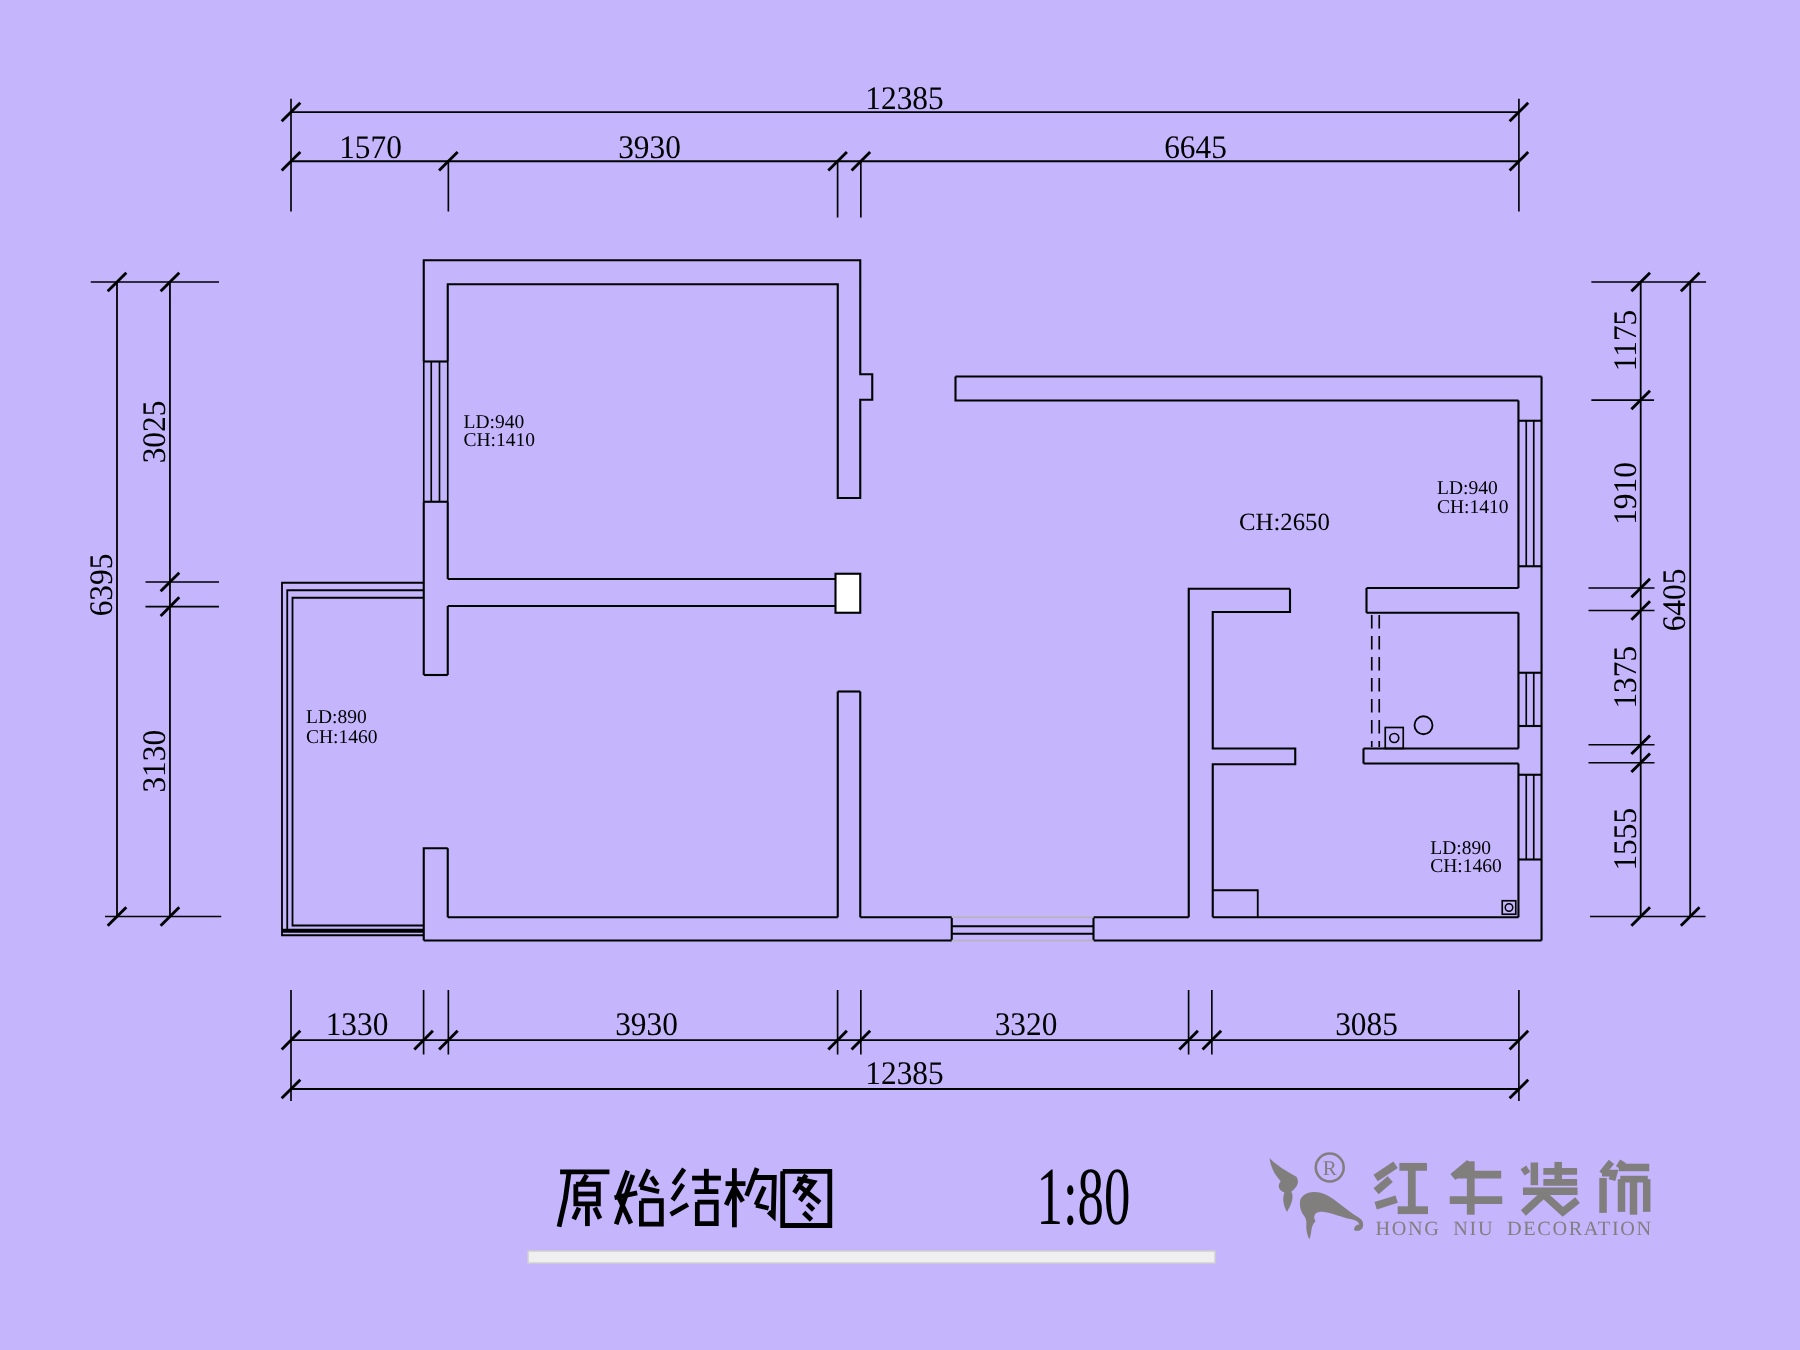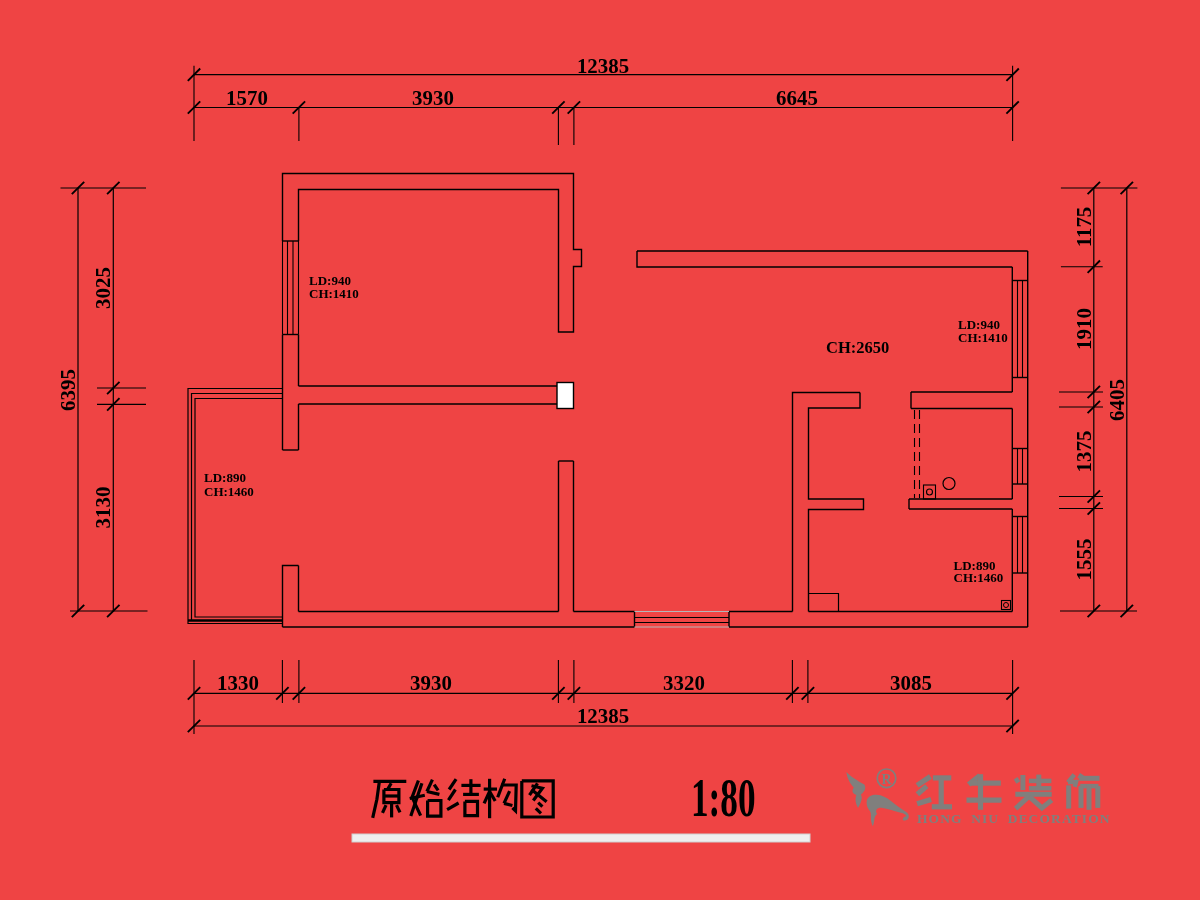--- a/index.html
+++ b/index.html
@@ -1,16 +1,16 @@
 <!DOCTYPE html>
 <html><head>
 <meta charset="utf-8">
 <style>
 html,body{margin:0;padding:0;background:#fff;}
-#page{position:relative;width:1200px;height:900px;background:#ef4444;overflow:hidden;font-weight:bold;}
+#page{position:relative;width:1200px;height:900px;background:#c4b5fd;overflow:hidden;}
 </style>
 </head>
 <body>
 <div id="page">
 
 <svg width="1200" height="900" viewBox="0 0 1200 900">
 
 <g>
 <line x1="194" y1="74.7" x2="1012.6" y2="74.7" stroke="#000" stroke-width="1.2" stroke-linecap="butt"></line>
 <line x1="187.8" y1="80.9" x2="200.2" y2="68.5" stroke="#000" stroke-width="1.9"></line>

